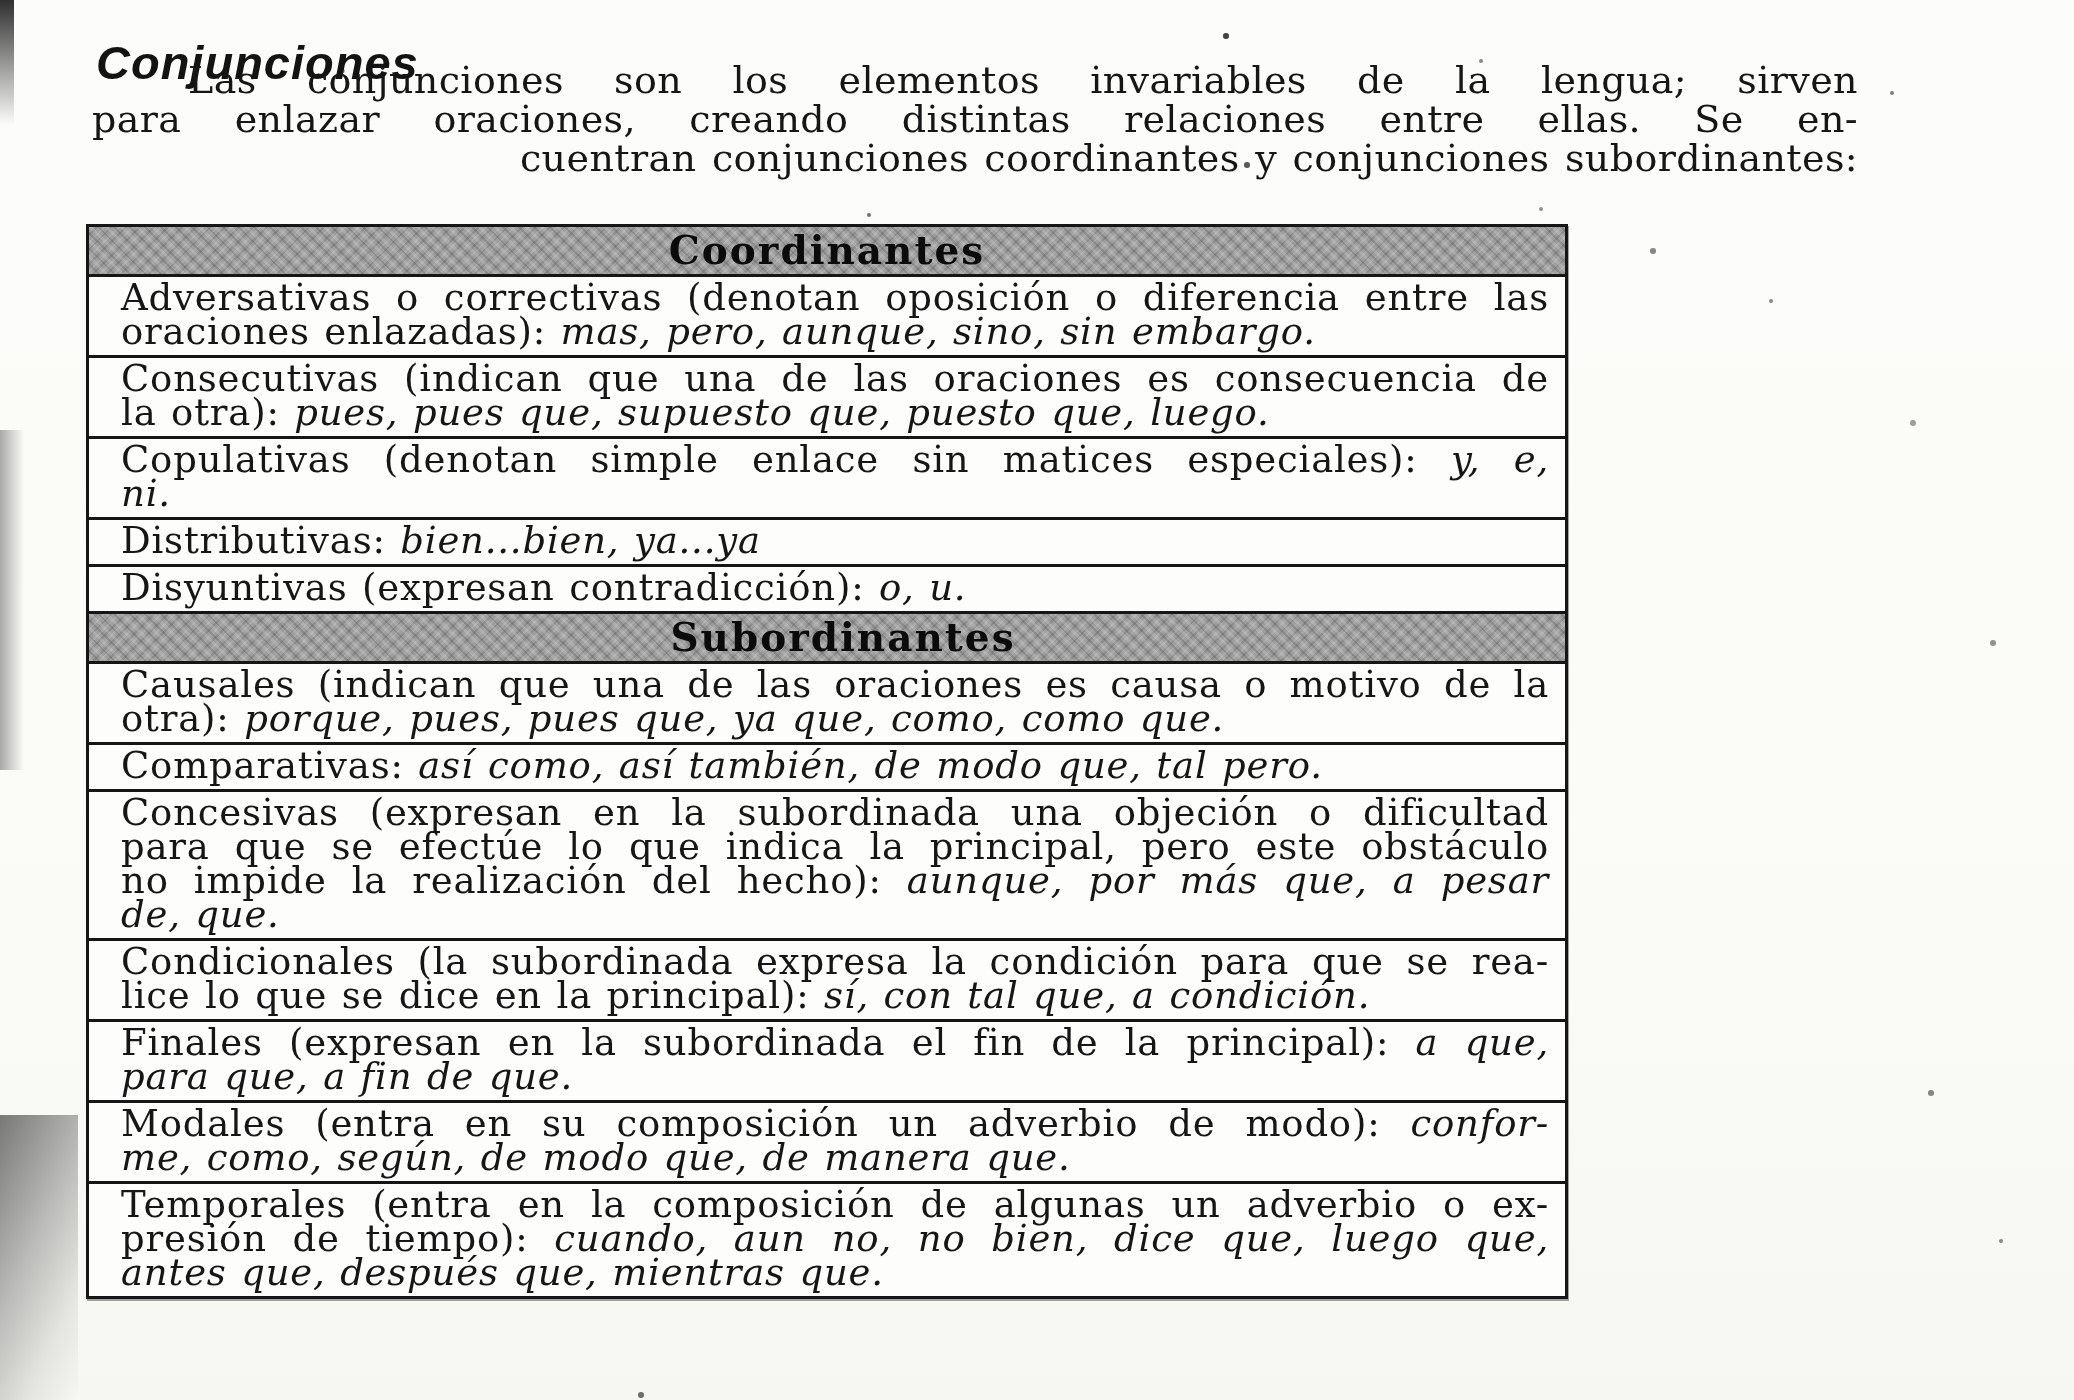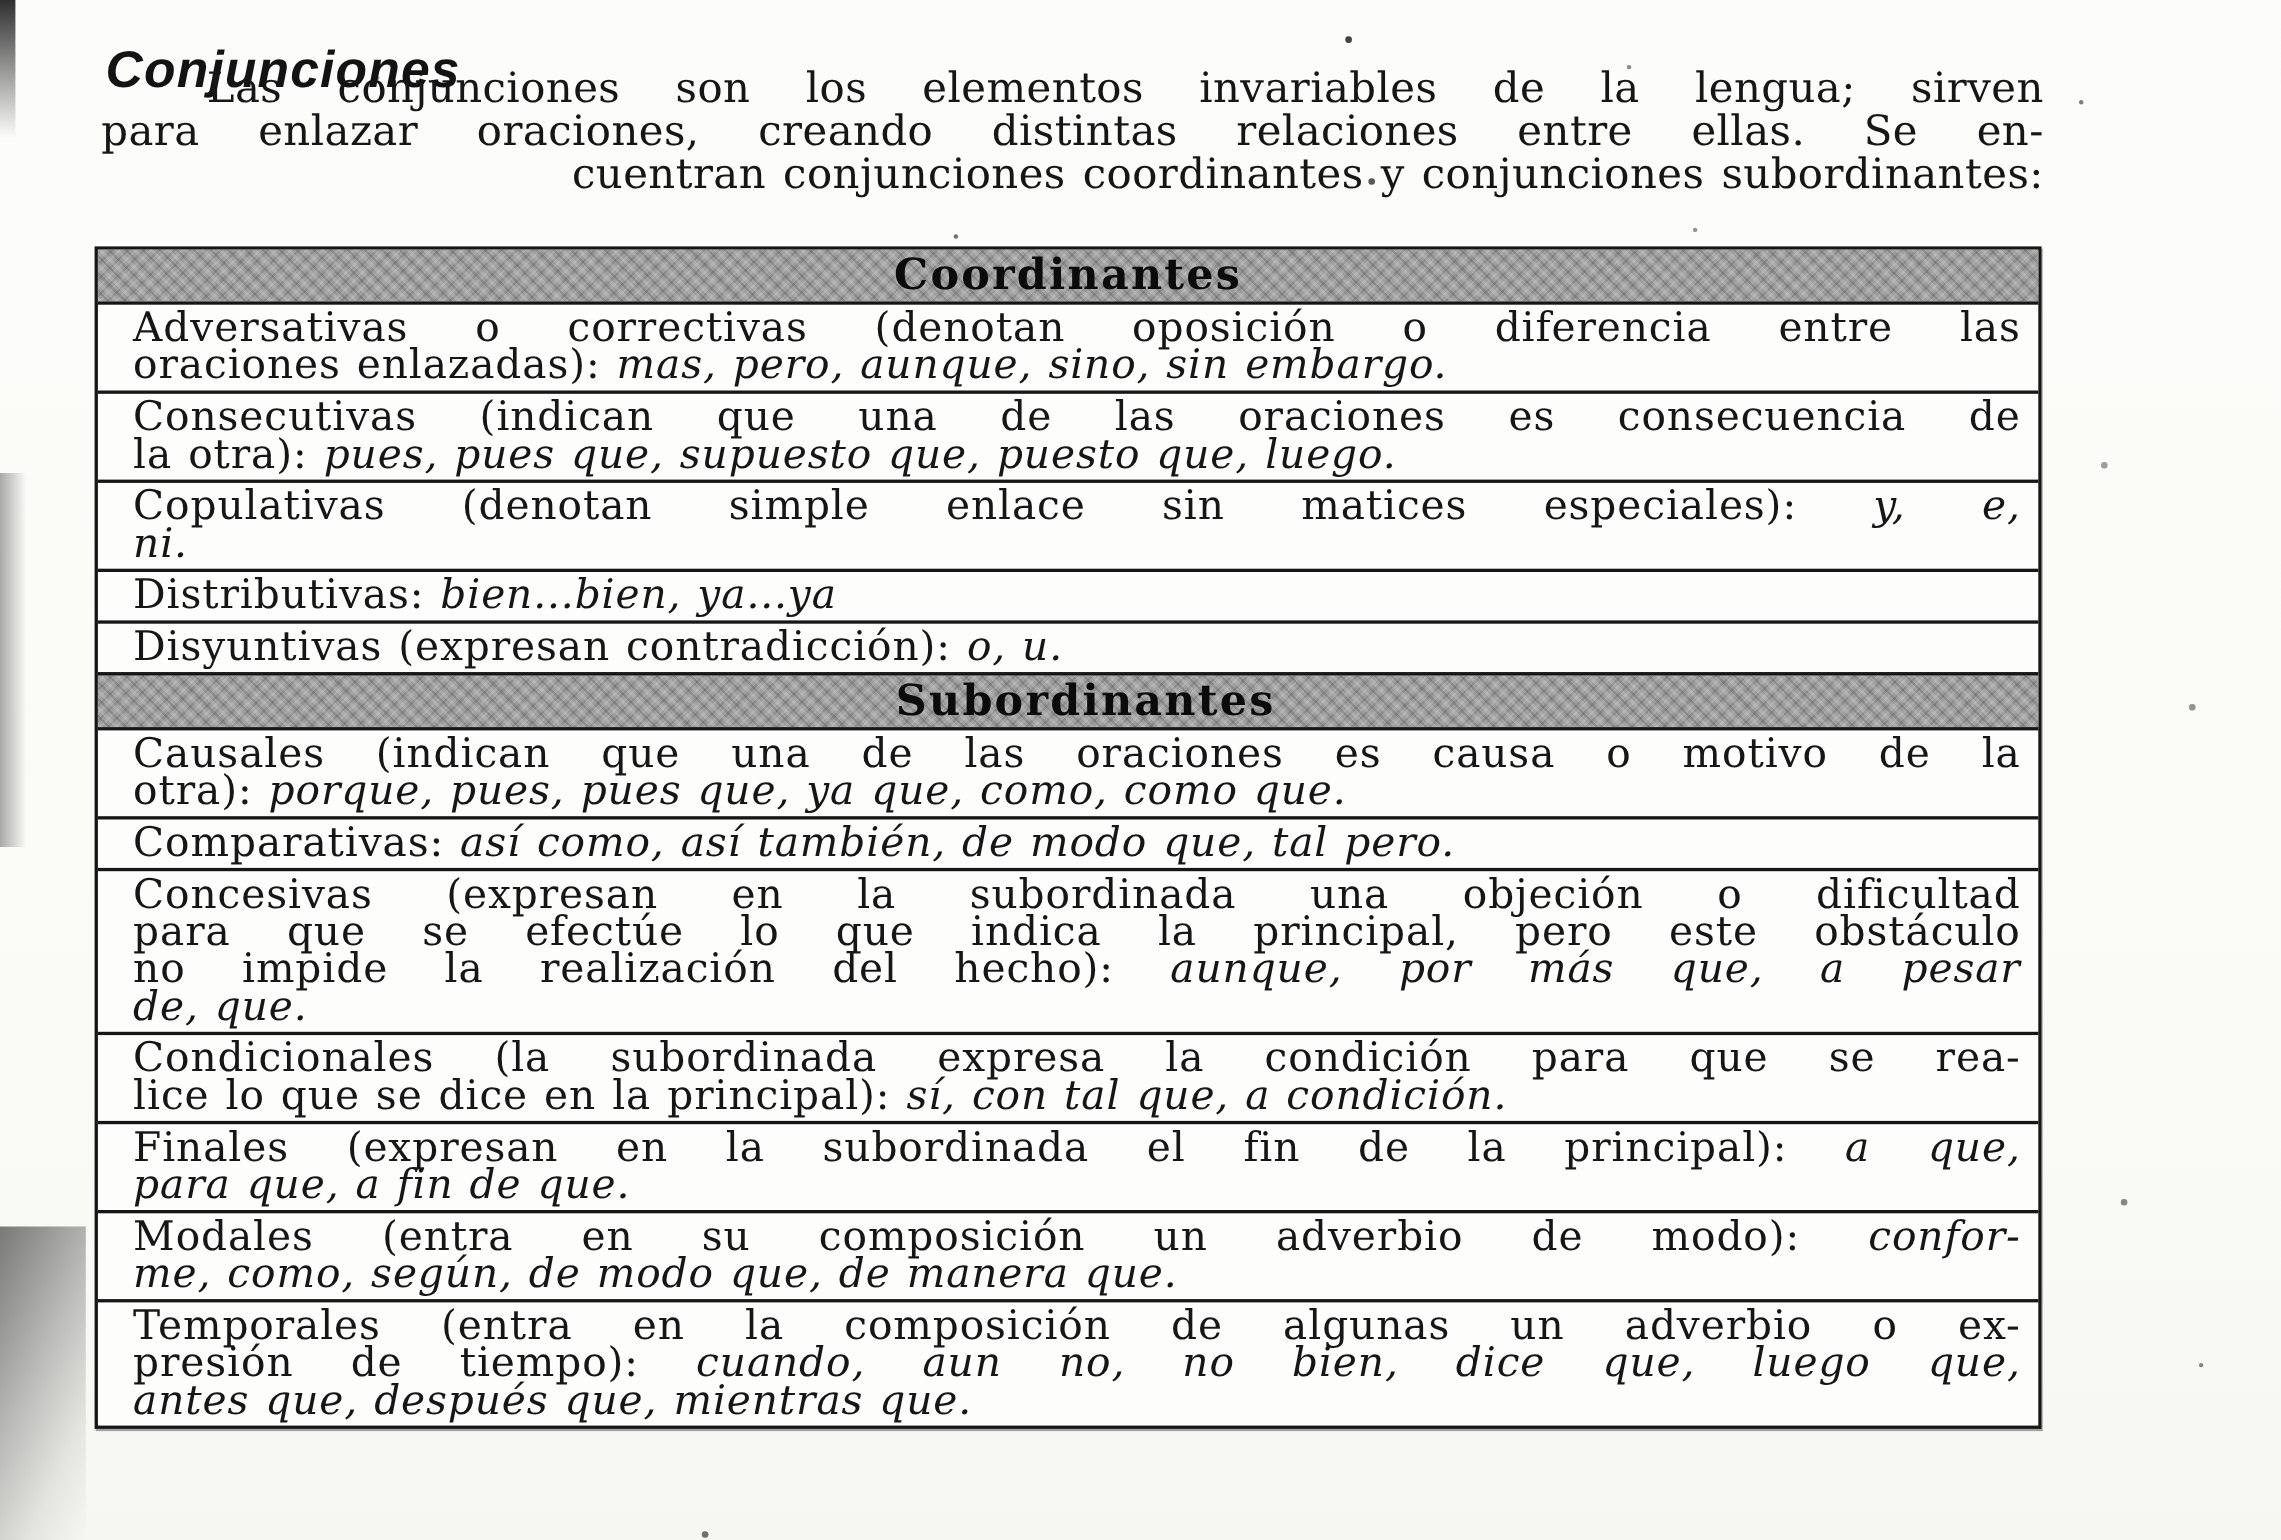--- a/index.html
+++ b/index.html
@@ -23,21 +23,21 @@
   }
   .intro{
     position:absolute;left:92px;top:61px;width:1766px;
     font-size:38px;line-height:39px;
     letter-spacing:0.4px;word-spacing:3px;
   }
   .intro .line{white-space:normal;text-align:right;}
   .line.j{text-align:justify;text-align-last:justify;}
   .line.indent{text-indent:96px;}
   .doc-table{
-    position:absolute;left:86px;top:224px;width:1770px;
+    position:absolute;left:86px;top:224px;width:1482px;
     box-sizing:border-box;
     border:3px solid #161616;
     background:#fdfdfb;
     box-shadow:1px 2px 0 rgba(0,0,0,.35);
   }
   .t-header{
     height:47px;line-height:47px;
     text-align:center;
     font-weight:700;font-size:39px;letter-spacing:2px;
     color:#0b0b0b;

